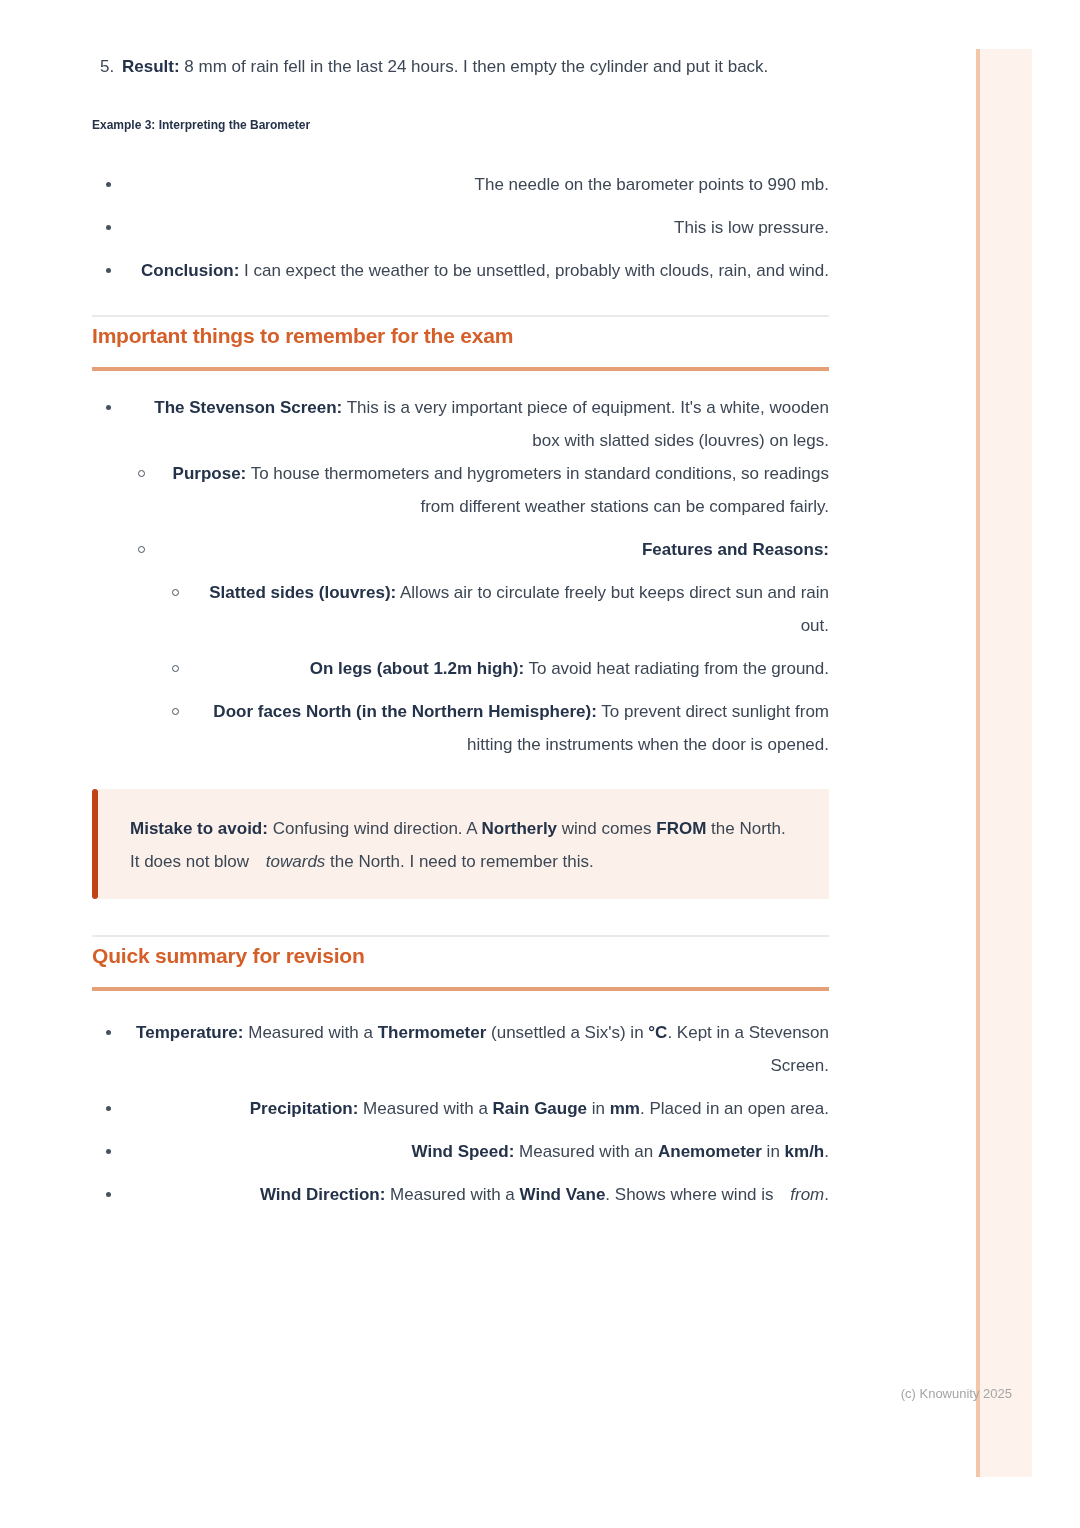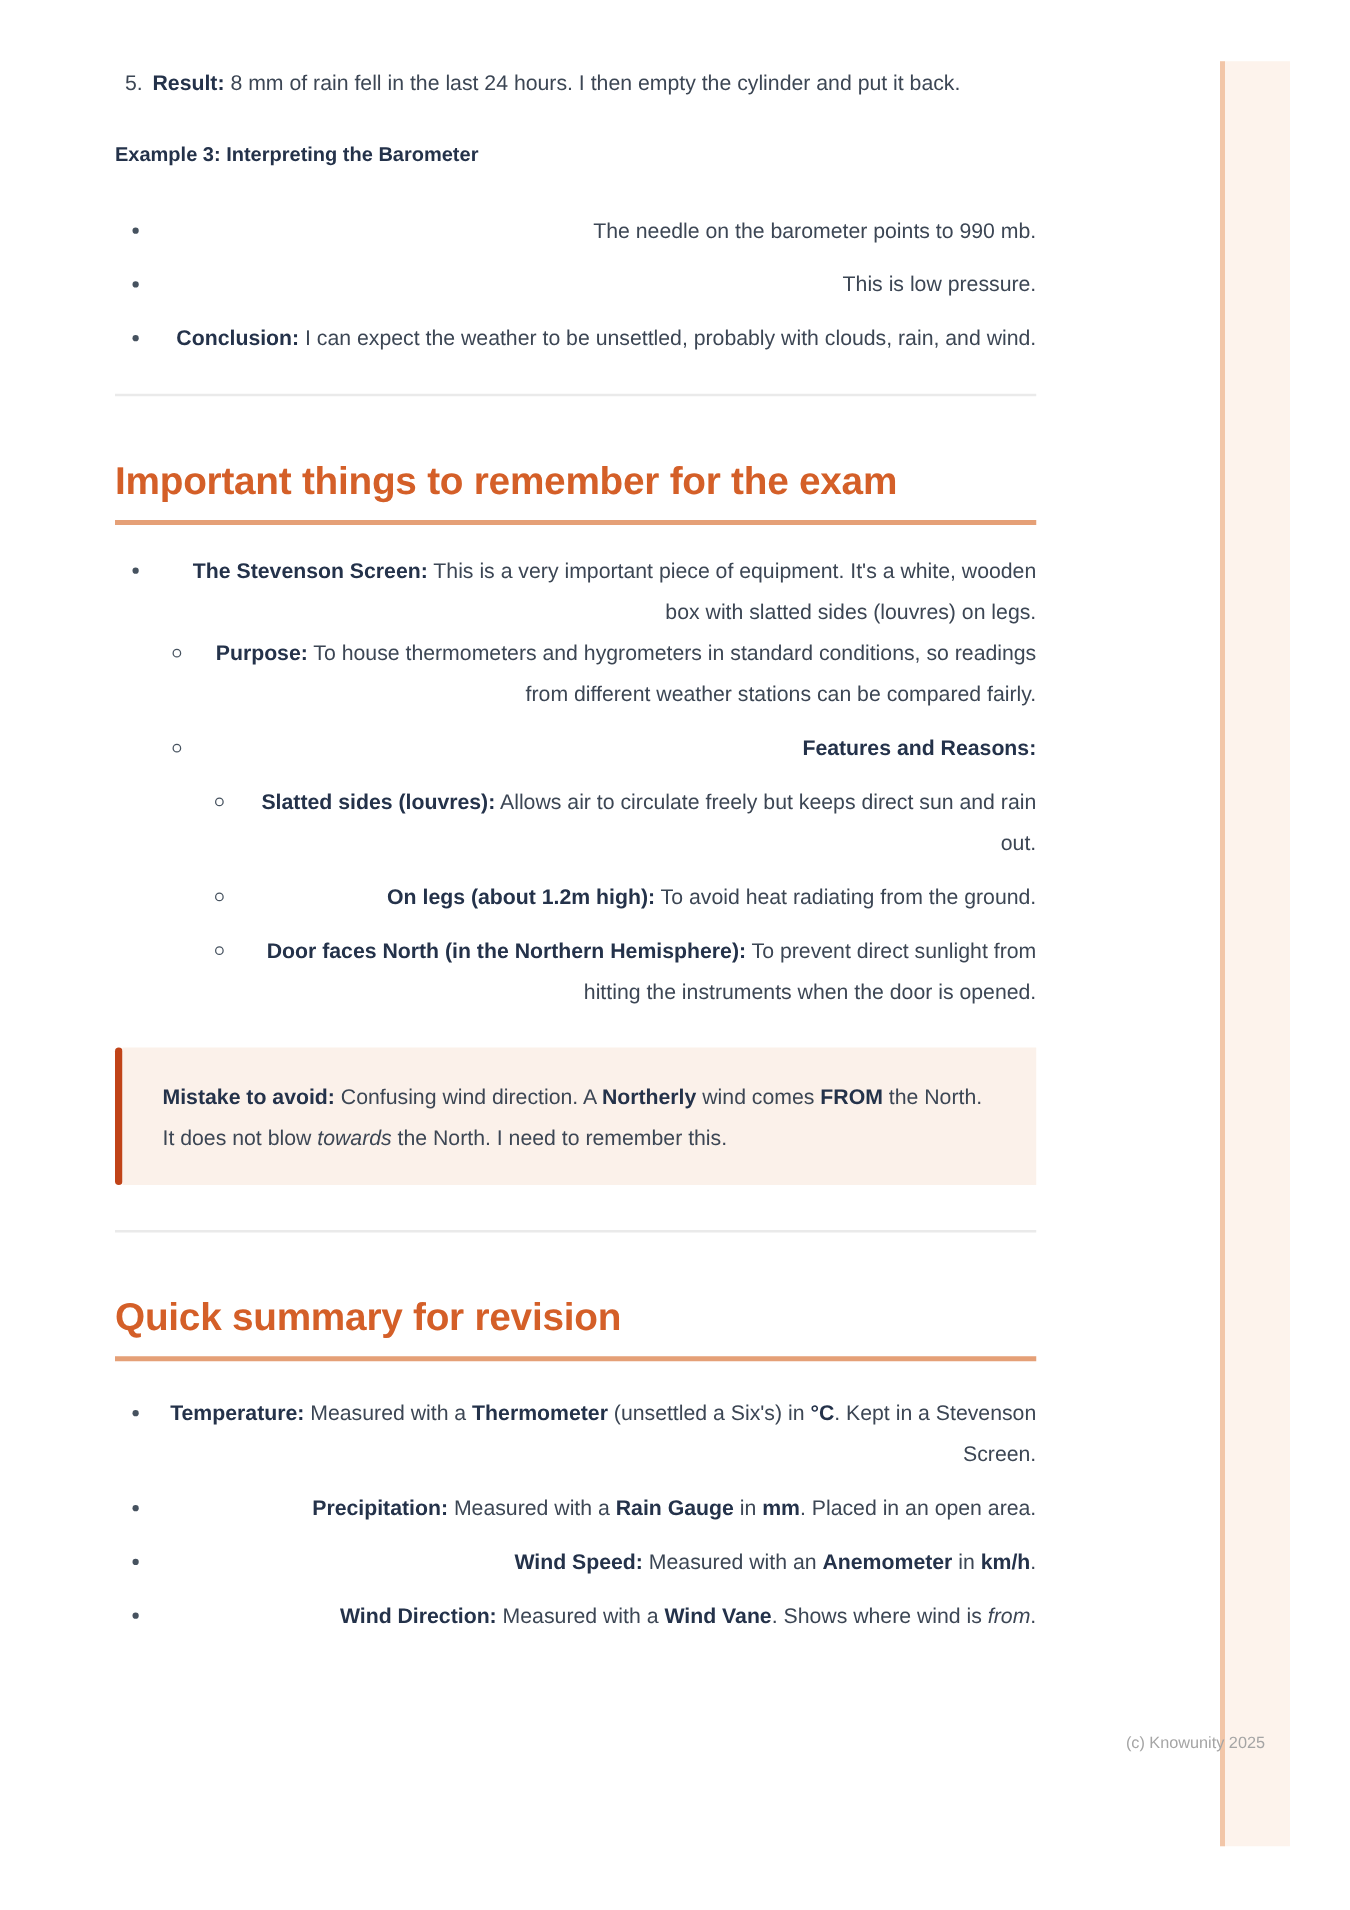--- a/index.html
+++ b/index.html
@@ -20,31 +20,31 @@
     position:relative;
     width:1080px;height:1528px;
     background:#ffffff;
     overflow:hidden;
     font-family:"Liberation Sans","DejaVu Sans",sans-serif;
     font-size:17px;line-height:33px;
     color:var(--text);
   }
   .content{position:absolute;left:92px;top:50px;width:737px;}
   .rich b{font-weight:700;color:var(--text-bold);}
-  .rich i{font-style:italic;}
+  .rich i{font-style:italic;margin-left:12px;}
 
   
   .numbered-item{display:flex;align-items:flex-start;}
   .numbered-item .num{flex:none;margin-left:8px;width:22px;}
   .numbered-item .rich{flex:1;}
 
   
   h3.example-heading{
     margin-top:30px;
-    font-size:16px;line-height:24px;font-weight:700;color:var(--text-bold);
+    font-size:12px;line-height:24px;font-weight:700;color:var(--text-bold);
   }
 
   
   .list{display:block;}
   .li{display:flex;align-items:flex-start;margin-top:10px;text-align:right;}
   .li:first-child{margin-top:0;}
   .li.tight{margin-top:0;}
   .marker-box{flex:none;display:block;}
   .l1{padding-left:14px;}  .l1 .marker-box{width:17px;}
   .l2{padding-left:46px;}  .l2 .marker-box{width:19px;}
@@ -55,22 +55,21 @@
 
   .example-list{margin-top:31px;}
   .exam-list{margin-top:20px;}
   .summary-list{margin-top:25px;}
 
   
   .divider{height:2px;background:var(--divider);}
   .divider.d1{margin-top:28px;}
   .divider.d2{margin-top:36px;}
   h2.section-title{
-    margin-top:49px;
-    font-size:31px;line-height:37px;font-weight:700;
+    font-size:21px;line-height:37px;font-weight:700;
     color:var(--heading-orange);
     letter-spacing:-0.2px;
   }
   .title-underline{margin-top:13px;height:4px;background:var(--underline-orange);}
 
   
   .callout{display:flex;margin-top:28px;}
   .callout-bar{flex:none;width:6px;border-radius:4px;background:var(--callout-bar);}
   .callout-body{
     flex:1;background:var(--callout-bg);

